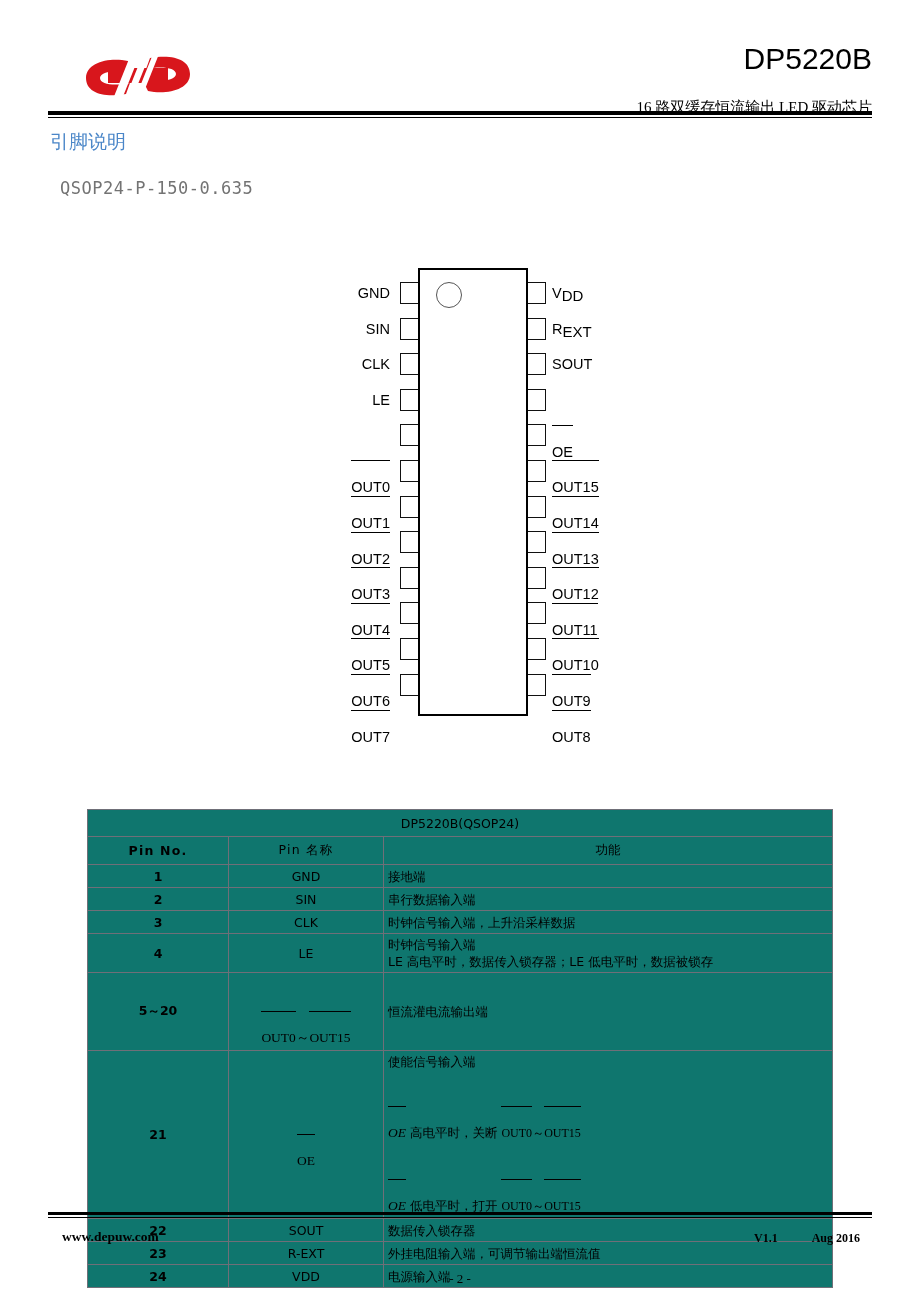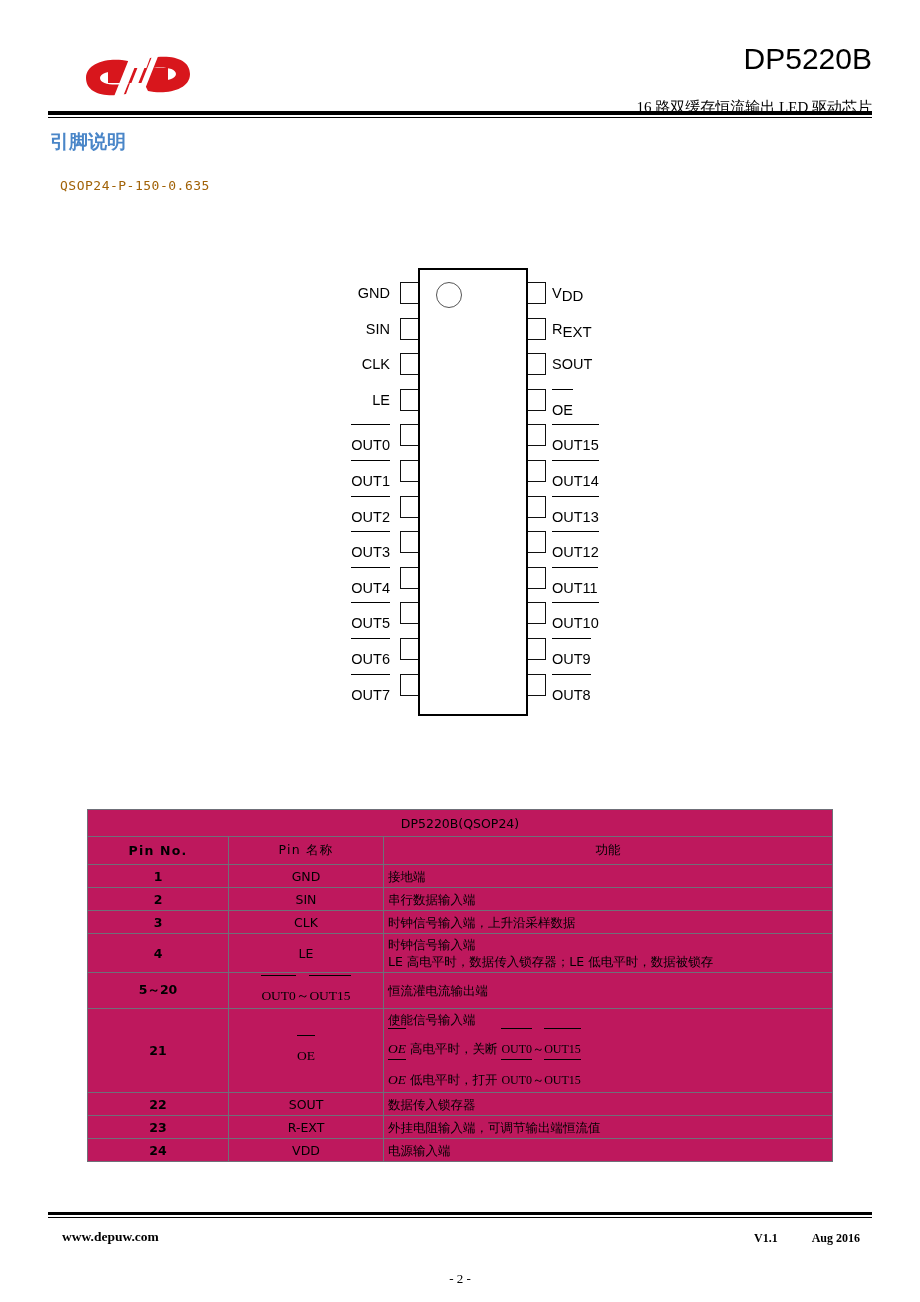--- a/index.html
+++ b/index.html
@@ -26,27 +26,27 @@
     font-family:"Liberation Serif", serif;
     font-size:15px;line-height:22px;color:#000;white-space:nowrap;margin-top:20px;
   }
   .rule-thick{position:absolute;left:48px;top:95px;width:824px;height:4px;background:#000;}
   .rule-thin{position:absolute;left:48px;top:101px;width:824px;height:1px;background:#000;}
 
   
   .section-heading{
     position:absolute;left:50px;top:113px;
     font-family:"DejaVu Sans", sans-serif;
-    font-size:19px;font-weight:bold;color:#4a86c8;
+    font-size:19px;font-weight:normal;color:#4a86c8;
     letter-spacing:0px;
   }
   .pkg-name{
     position:absolute;left:60px;top:162px;
     font-family:"DejaVu Sans Mono","Liberation Mono",monospace;
-    font-size:13px;letter-spacing:0.5px;color:#a16207;
+    font-size:17px;letter-spacing:0.5px;color:#737373;
   }
 
   
   .diagram{position:absolute;left:330px;top:248px;width:300px;height:456px;}
   .chip-body{
     position:absolute;left:88px;top:4px;width:110px;height:448px;
     border:2.5px solid #000;background:#fff;box-sizing:border-box;
   }
   .notch{
     position:absolute;left:106px;top:18px;width:24px;height:24px;
@@ -59,30 +59,30 @@
   }
   .tab.left{left:70px;border-right:none;}
   .tab.right{left:198px;border-left:none;}
   .pin-label{
     position:absolute;top:0px;height:22px;line-height:22px;
     font-family:"Liberation Sans", sans-serif;font-size:14.5px;color:#000;
     white-space:nowrap;
   }
   .pin-label.left{right:240px;text-align:right;}
   .pin-label.right{left:222px;text-align:left;}
-  .ovl{ border-top:1.4px solid #000; padding-top:10px; display:inline-block; line-height:20px;}
+  .ovl{ border-top:1.4px solid #000; padding-top:16px; display:inline-block; line-height:20px;margin-top:36px;}
   .sub{font-size:15px;vertical-align:-0.18em;letter-spacing:0px;}
 
   
   .pin-table{
     position:absolute;left:87px;top:793px;width:746px;
     border-collapse:collapse;
     font-family:"DejaVu Sans","Liberation Sans",sans-serif;
     font-size:12.5px;color:#000;
-    background:#be185d;
+    background:#0f766e;
   }
   .pin-table td{
     border:1px solid #6f6f78;
     padding:2px 4px;
     vertical-align:middle;
   }
   .pin-table .tbl-title{
     text-align:center;height:22px;font-size:12.5px;
     font-family:"DejaVu Sans","Liberation Sans",sans-serif;
   }

